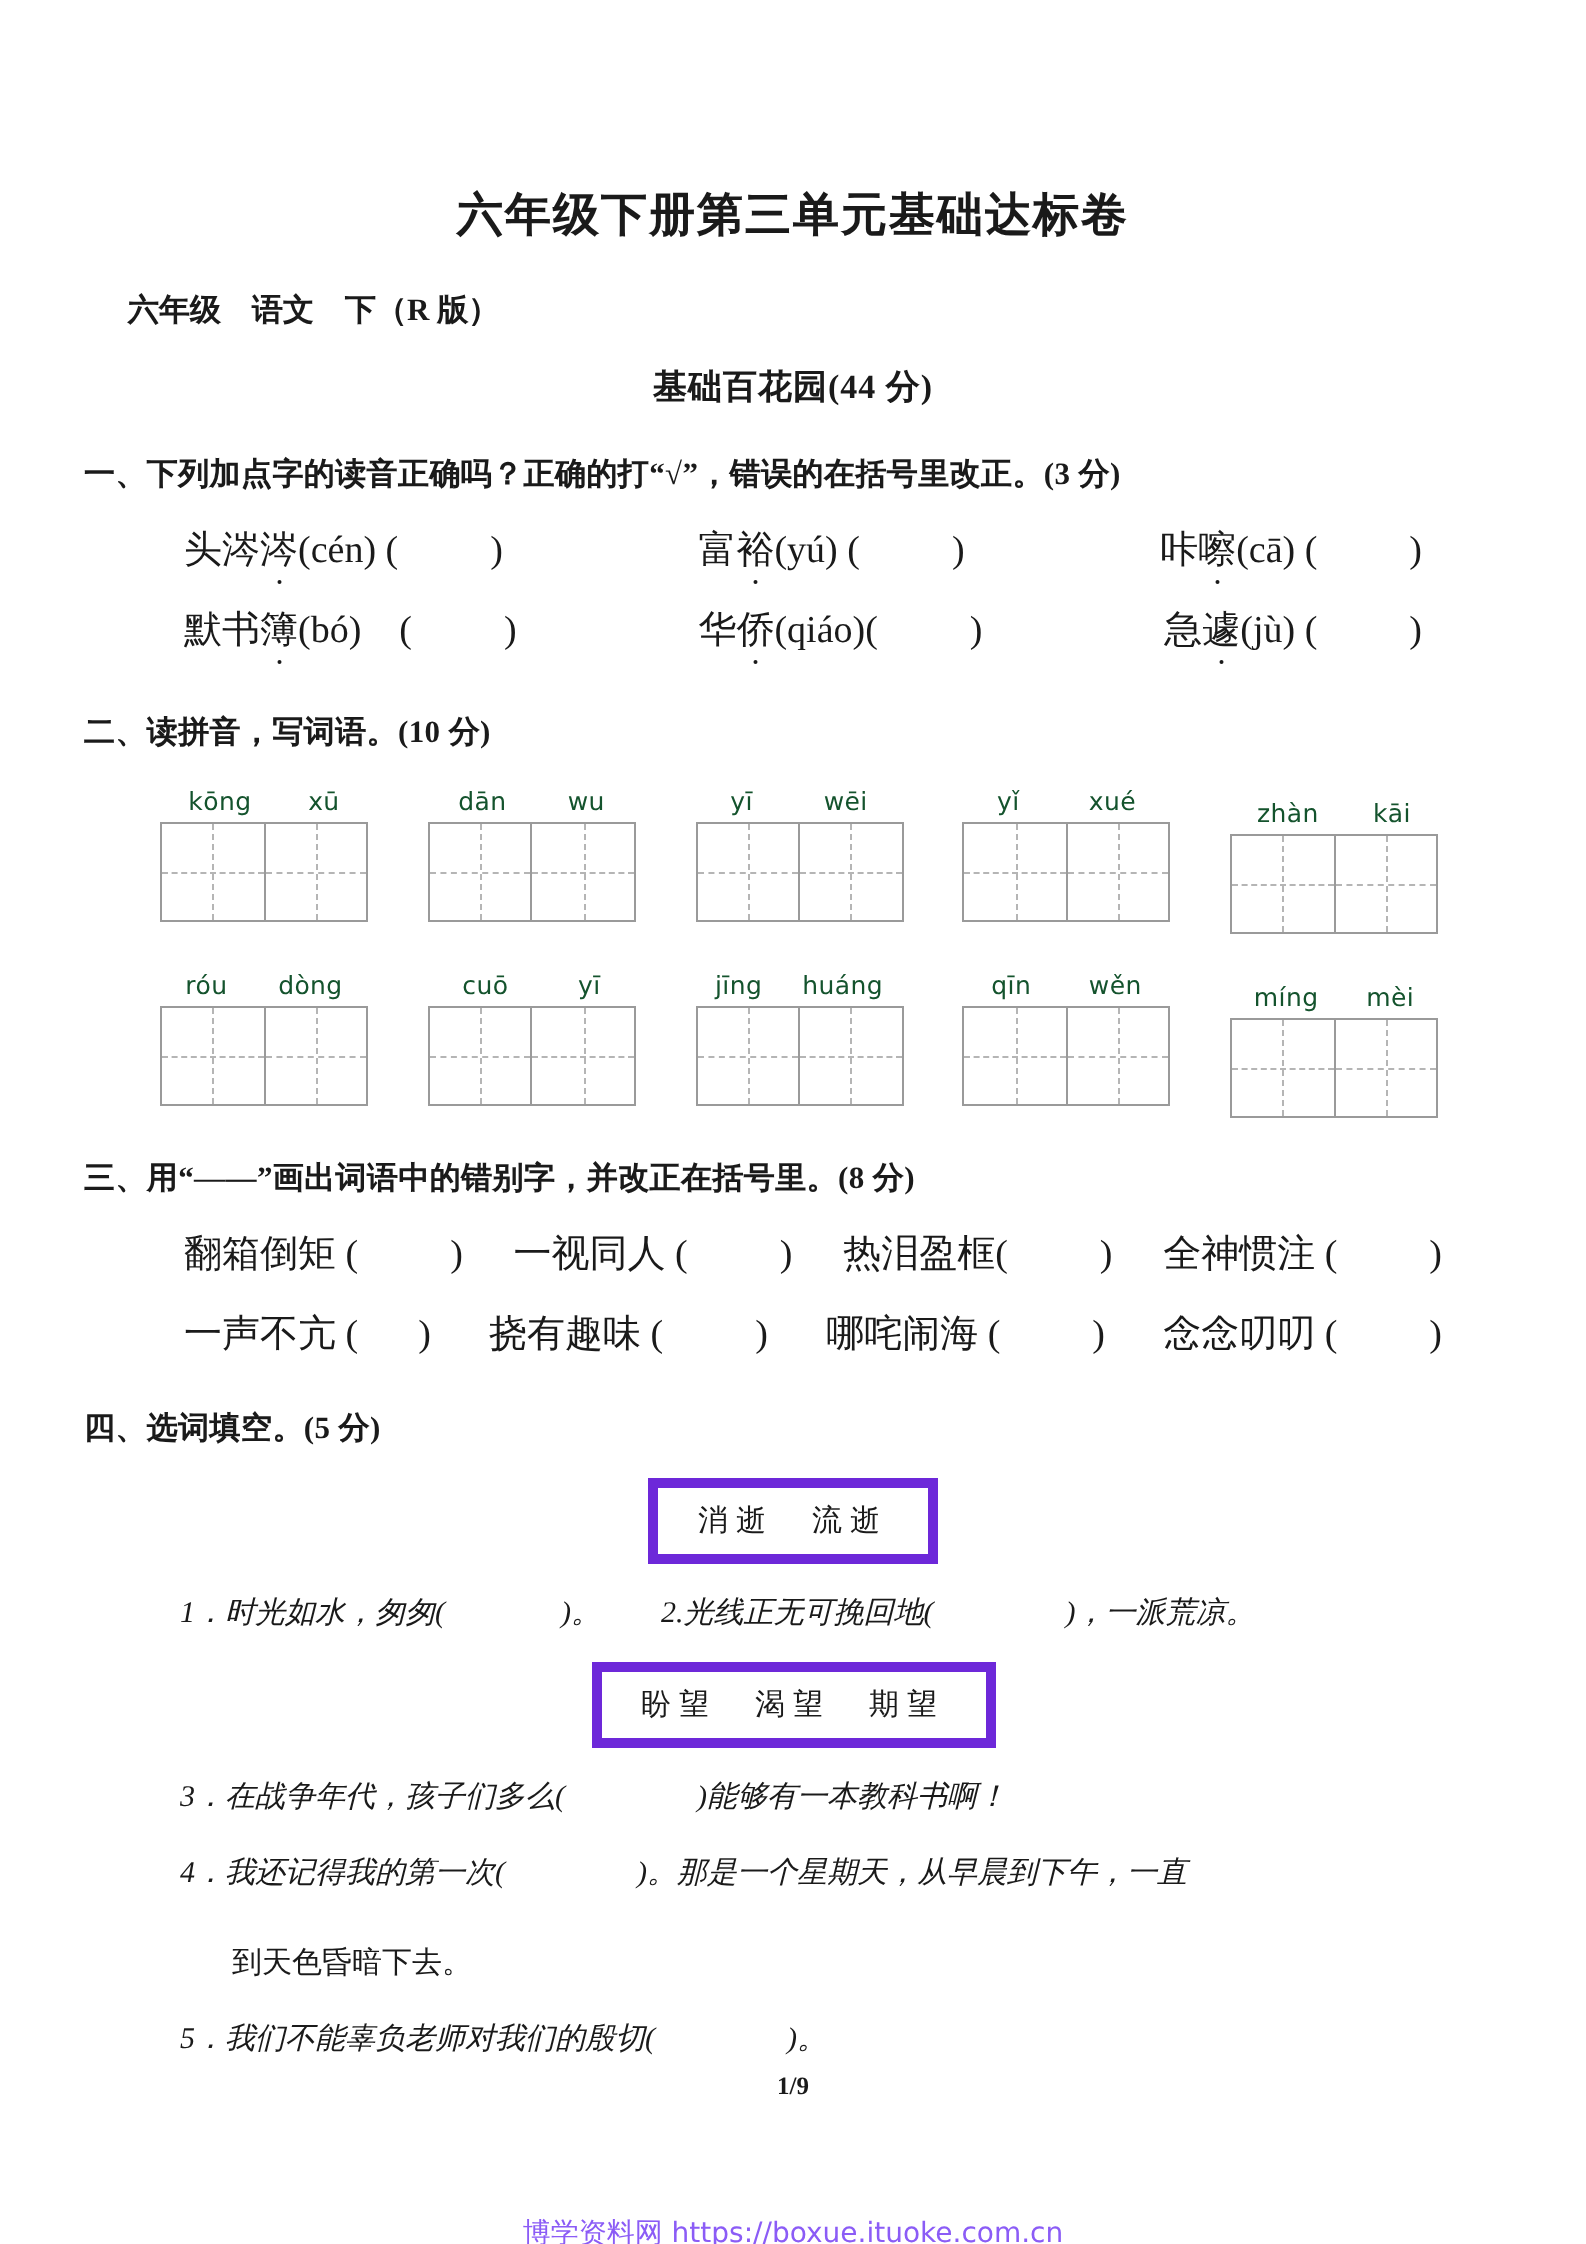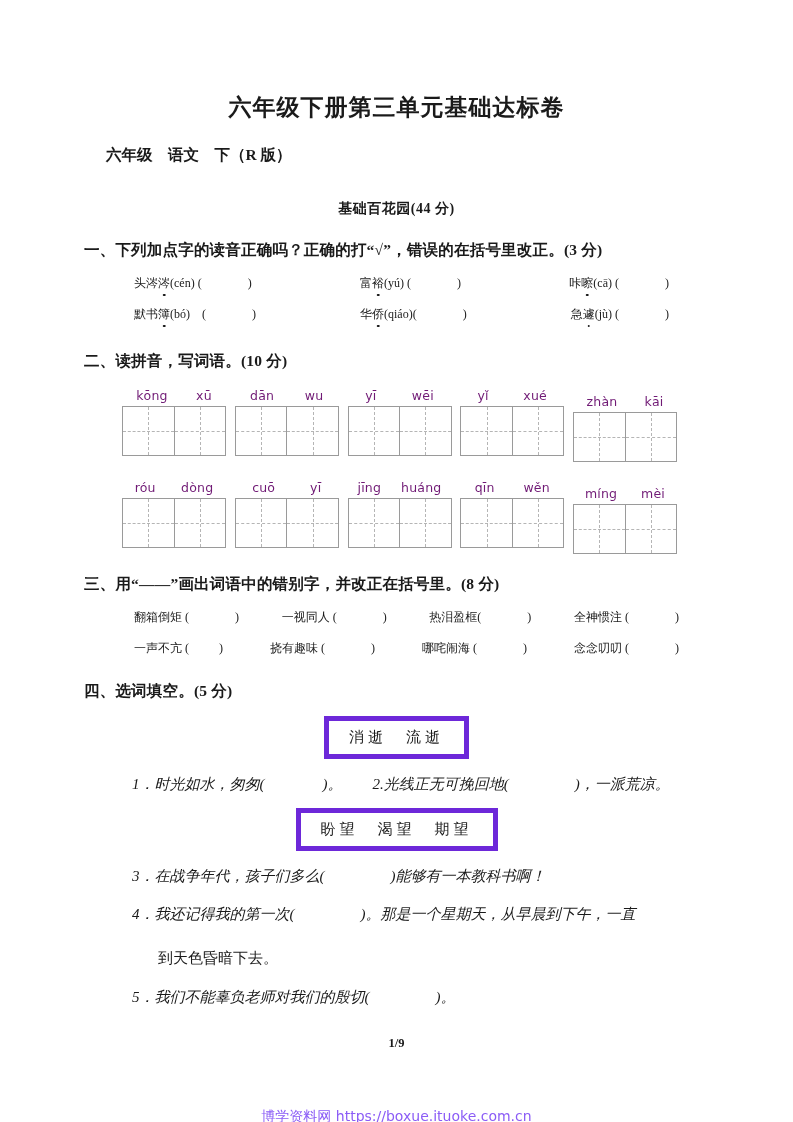--- a/index.html
+++ b/index.html
@@ -13,21 +13,21 @@
     font-family: "Liberation Serif", "DejaVu Serif", serif;
     color: #1a1a1a;
     position: relative;
     overflow: hidden;
   }
   .page {
     width: 793px;
     height: 1122px;
     position: relative;
     box-sizing: border-box;
-    padding: 0 84px;
+    padding: 0 42px;
   }
 
   
   .doc-title {
     text-align: center;
     font-size: 23px;
     font-weight: bold;
     letter-spacing: 1px;
     margin: 0;
     padding-top: 92px;
@@ -40,38 +40,38 @@
     font-weight: bold;
     margin-top: 22px;
     padding: 0 12px 0 22px;
   }
   .subject-row .meta {
     font-weight: bold;
     letter-spacing: 0.3px;
   }
   .section-banner {
     text-align: center;
-    font-size: 14px;
-    font-weight: bold;
-    margin-top: 34px;
+    font-size: 17px;
+    font-weight: bold;
+    margin-top: 16px;
     letter-spacing: 0.5px;
   }
 
   
   .q-head {
     font-size: 15.5px;
     font-weight: bold;
     margin-top: 22px;
     letter-spacing: 0.2px;
   }
   .q-head .pts { font-weight: bold; }
 
   .row-items {
     display: flex;
-    font-size: 12px;
+    font-size: 19px;
     margin-top: 14px;
     padding-left: 50px;
   }
   .row-items .cell {
     white-space: nowrap;
   }
   .dotted {
     position: relative;
     display: inline-block;
   }
@@ -103,21 +103,21 @@
     display: flex;
     flex-direction: column;
     align-items: center;
   }
   .pinyin-labels {
     display: flex;
     width: 104px;
     justify-content: space-around;
     font-family: "DejaVu Sans", "Liberation Sans", sans-serif;
     font-size: 12.5px;
-    color: #701a75;
+    color: #14532d;
     margin-bottom: 3px;
     letter-spacing: 0.2px;
     text-align: right;
   }
   .tianzi {
     display: flex;
     border: 1px solid #9a9a9a;
     width: 104px;
     height: 50px;
     box-sizing: border-box;

